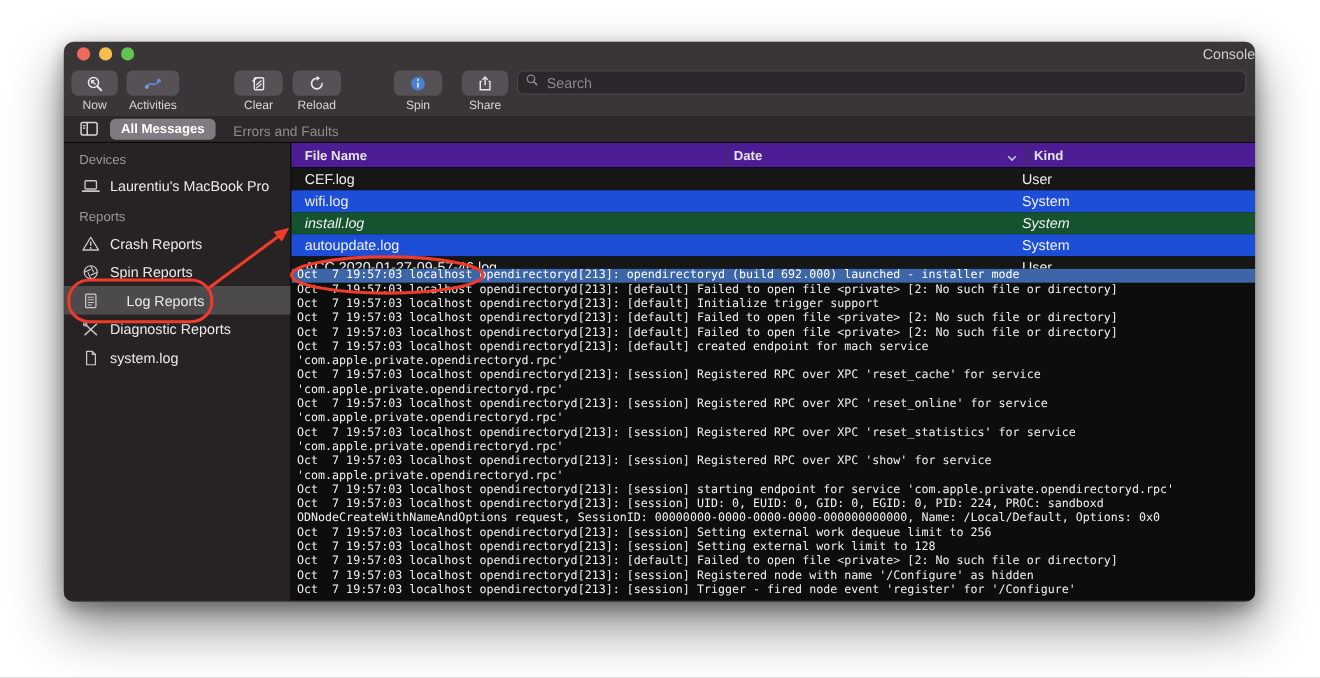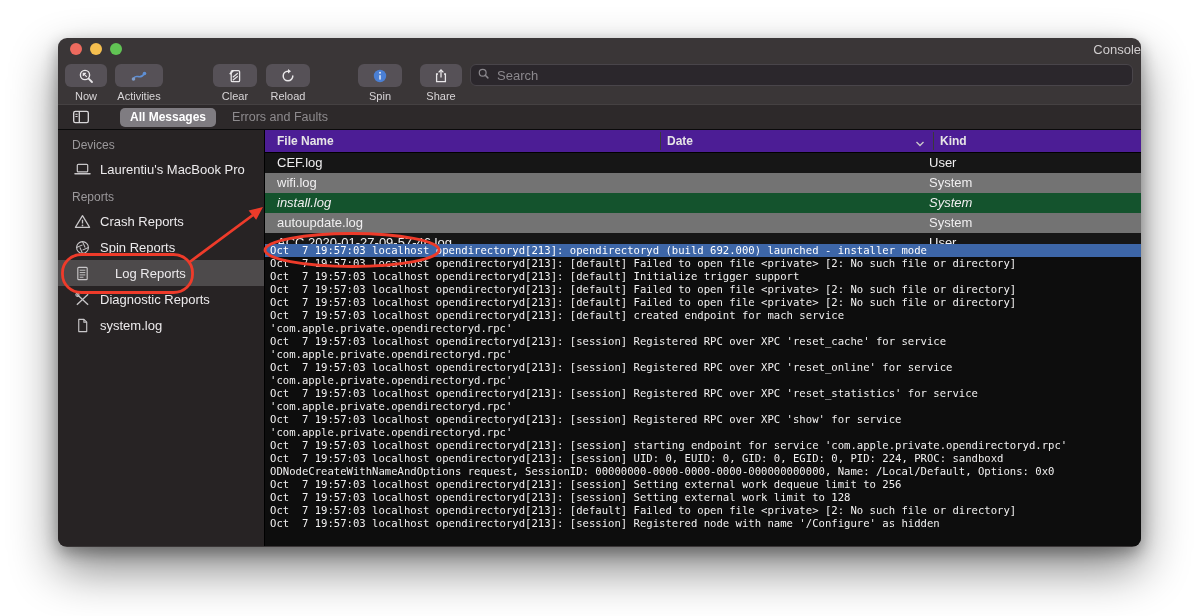--- a/index.html
+++ b/index.html
@@ -44,21 +44,21 @@
   
   .thead{height:22px;background:#4c1d95;border-bottom:1px solid #000;position:relative;
     font-size:12px;color:#e6e4e6;font-weight:700;flex:0 0 auto;}
   .thead .col{position:absolute;top:0;line-height:22px;}
   .col-file{left:12px;} .col-date{left:402px;} .col-kind{left:675px;}
   .hdr-div{position:absolute;top:2px;bottom:2px;width:1px;background:#3a3a3a;}
   .chev{position:absolute;left:650px;top:7px;width:10px;height:8px;}
   .trow{height:20px;position:relative;font-size:13px;color:#f0eff0;flex:0 0 auto;overflow:hidden;}
   .trow .cell{position:absolute;top:0;line-height:20px;white-space:nowrap;}
   .trow .c-file{left:12px;} .trow .c-date{left:402px;margin-top:45px;} .trow .c-kind{left:664px;}
-  .shade-a{background:#161616;} .shade-b{background:#737373;} .row-selected{background:#14532d;font-style:italic;}
+  .shade-a{background:#161616;} .shade-b{background:#1d4ed8;} .row-selected{background:#14532d;font-style:italic;}
   .trow.clipped{height:11px;}
   
   .logpane{flex:1;overflow:hidden;font-family:"DejaVu Sans Mono",monospace;
     font-size:10.6px;line-height:13px;color:#f2f1f1;}
   .logline{height:13px;white-space:pre;padding-left:5px;overflow:hidden;}
   .logline.selected{color:#ffffff;}
   
   .annotations{position:absolute;left:0;top:0;width:1200px;height:616px;pointer-events:none;}
 </style>
 </head>
@@ -161,21 +161,21 @@
 
     <div class="tabstrip">
       <span class="toggle" id="toggle-ic">
           <svg viewBox="0 0 16 16">
             <rect x="1.5" y="3" width="13" height="10" rx="1.5" fill="none" stroke="#d8d6d8" stroke-width="1.2"></rect>
             <line x1="6.5" y1="3" x2="6.5" y2="13" stroke="#d8d6d8" stroke-width="1.2"></line>
             <line x1="3" y1="5.5" x2="5" y2="5.5" stroke="#d8d6d8" stroke-width="1"></line>
             <line x1="3" y1="7.5" x2="5" y2="7.5" stroke="#d8d6d8" stroke-width="1"></line>
           </svg>
         </span>
-      <div id="tabs" style="display:flex;align-items:center;margin-left:20px;">
+      <div id="tabs" style="display:flex;align-items:flex-end;">
           <span class="tab-pill">All Messages</span>
           <span class="tab-plain">Errors and Faults</span>
         </div>
     </div>
 
     <div class="content">
       <div class="sidebar" id="sidebar">
           <div class="side-section">Devices</div>
           <div class="side-item">
             <span class="sicon">
@@ -300,20 +300,21 @@
             <div class="logline">'com.apple.private.opendirectoryd.rpc'</div>
             <div class="logline">Oct  7 19:57:03 localhost opendirectoryd[213]: [session] Registered RPC over XPC 'show' for service</div>
             <div class="logline">'com.apple.private.opendirectoryd.rpc'</div>
             <div class="logline">Oct  7 19:57:03 localhost opendirectoryd[213]: [session] starting endpoint for service 'com.apple.private.opendirectoryd.rpc'</div>
             <div class="logline">Oct  7 19:57:03 localhost opendirectoryd[213]: [session] UID: 0, EUID: 0, GID: 0, EGID: 0, PID: 224, PROC: sandboxd</div>
             <div class="logline">ODNodeCreateWithNameAndOptions request, SessionID: 00000000-0000-0000-0000-000000000000, Name: /Local/Default, Options: 0x0</div>
             <div class="logline">Oct  7 19:57:03 localhost opendirectoryd[213]: [session] Setting external work dequeue limit to 256</div>
             <div class="logline">Oct  7 19:57:03 localhost opendirectoryd[213]: [session] Setting external work limit to 128</div>
             <div class="logline">Oct  7 19:57:03 localhost opendirectoryd[213]: [default] Failed to open file &lt;private&gt; [2: No such file or directory]</div>
             <div class="logline">Oct  7 19:57:03 localhost opendirectoryd[213]: [session] Registered node with name '/Configure' as hidden</div>
+            <div class="logline">Oct  7 19:57:03 localhost opendirectoryd[213]: [session] Trigger - fired node event 'register' for '/Configure'</div>
           </div>
       </div>
     </div>
   </div>
 
   <svg class="annotations" id="anno" viewBox="0 0 1200 616">
     <rect id="anno-rect" x="62.5" y="254.5" width="130" height="38" rx="19" ry="18" fill="none" stroke-width="2.8" stroke="#ee3b2a"></rect>
     <line id="anno-line" x1="191" y1="261" x2="253" y2="215" stroke-width="2.8" stroke-linecap="round" stroke="#ee3b2a"></line>
     <polygon id="anno-head" points="263,207 256.2,219.8 248.6,210.6" fill="#ee3b2a"></polygon>
     <ellipse id="anno-ell" cx="352" cy="250" rx="87" ry="16.5" fill="none" stroke-width="2.8" stroke="#ee3b2a"></ellipse>

